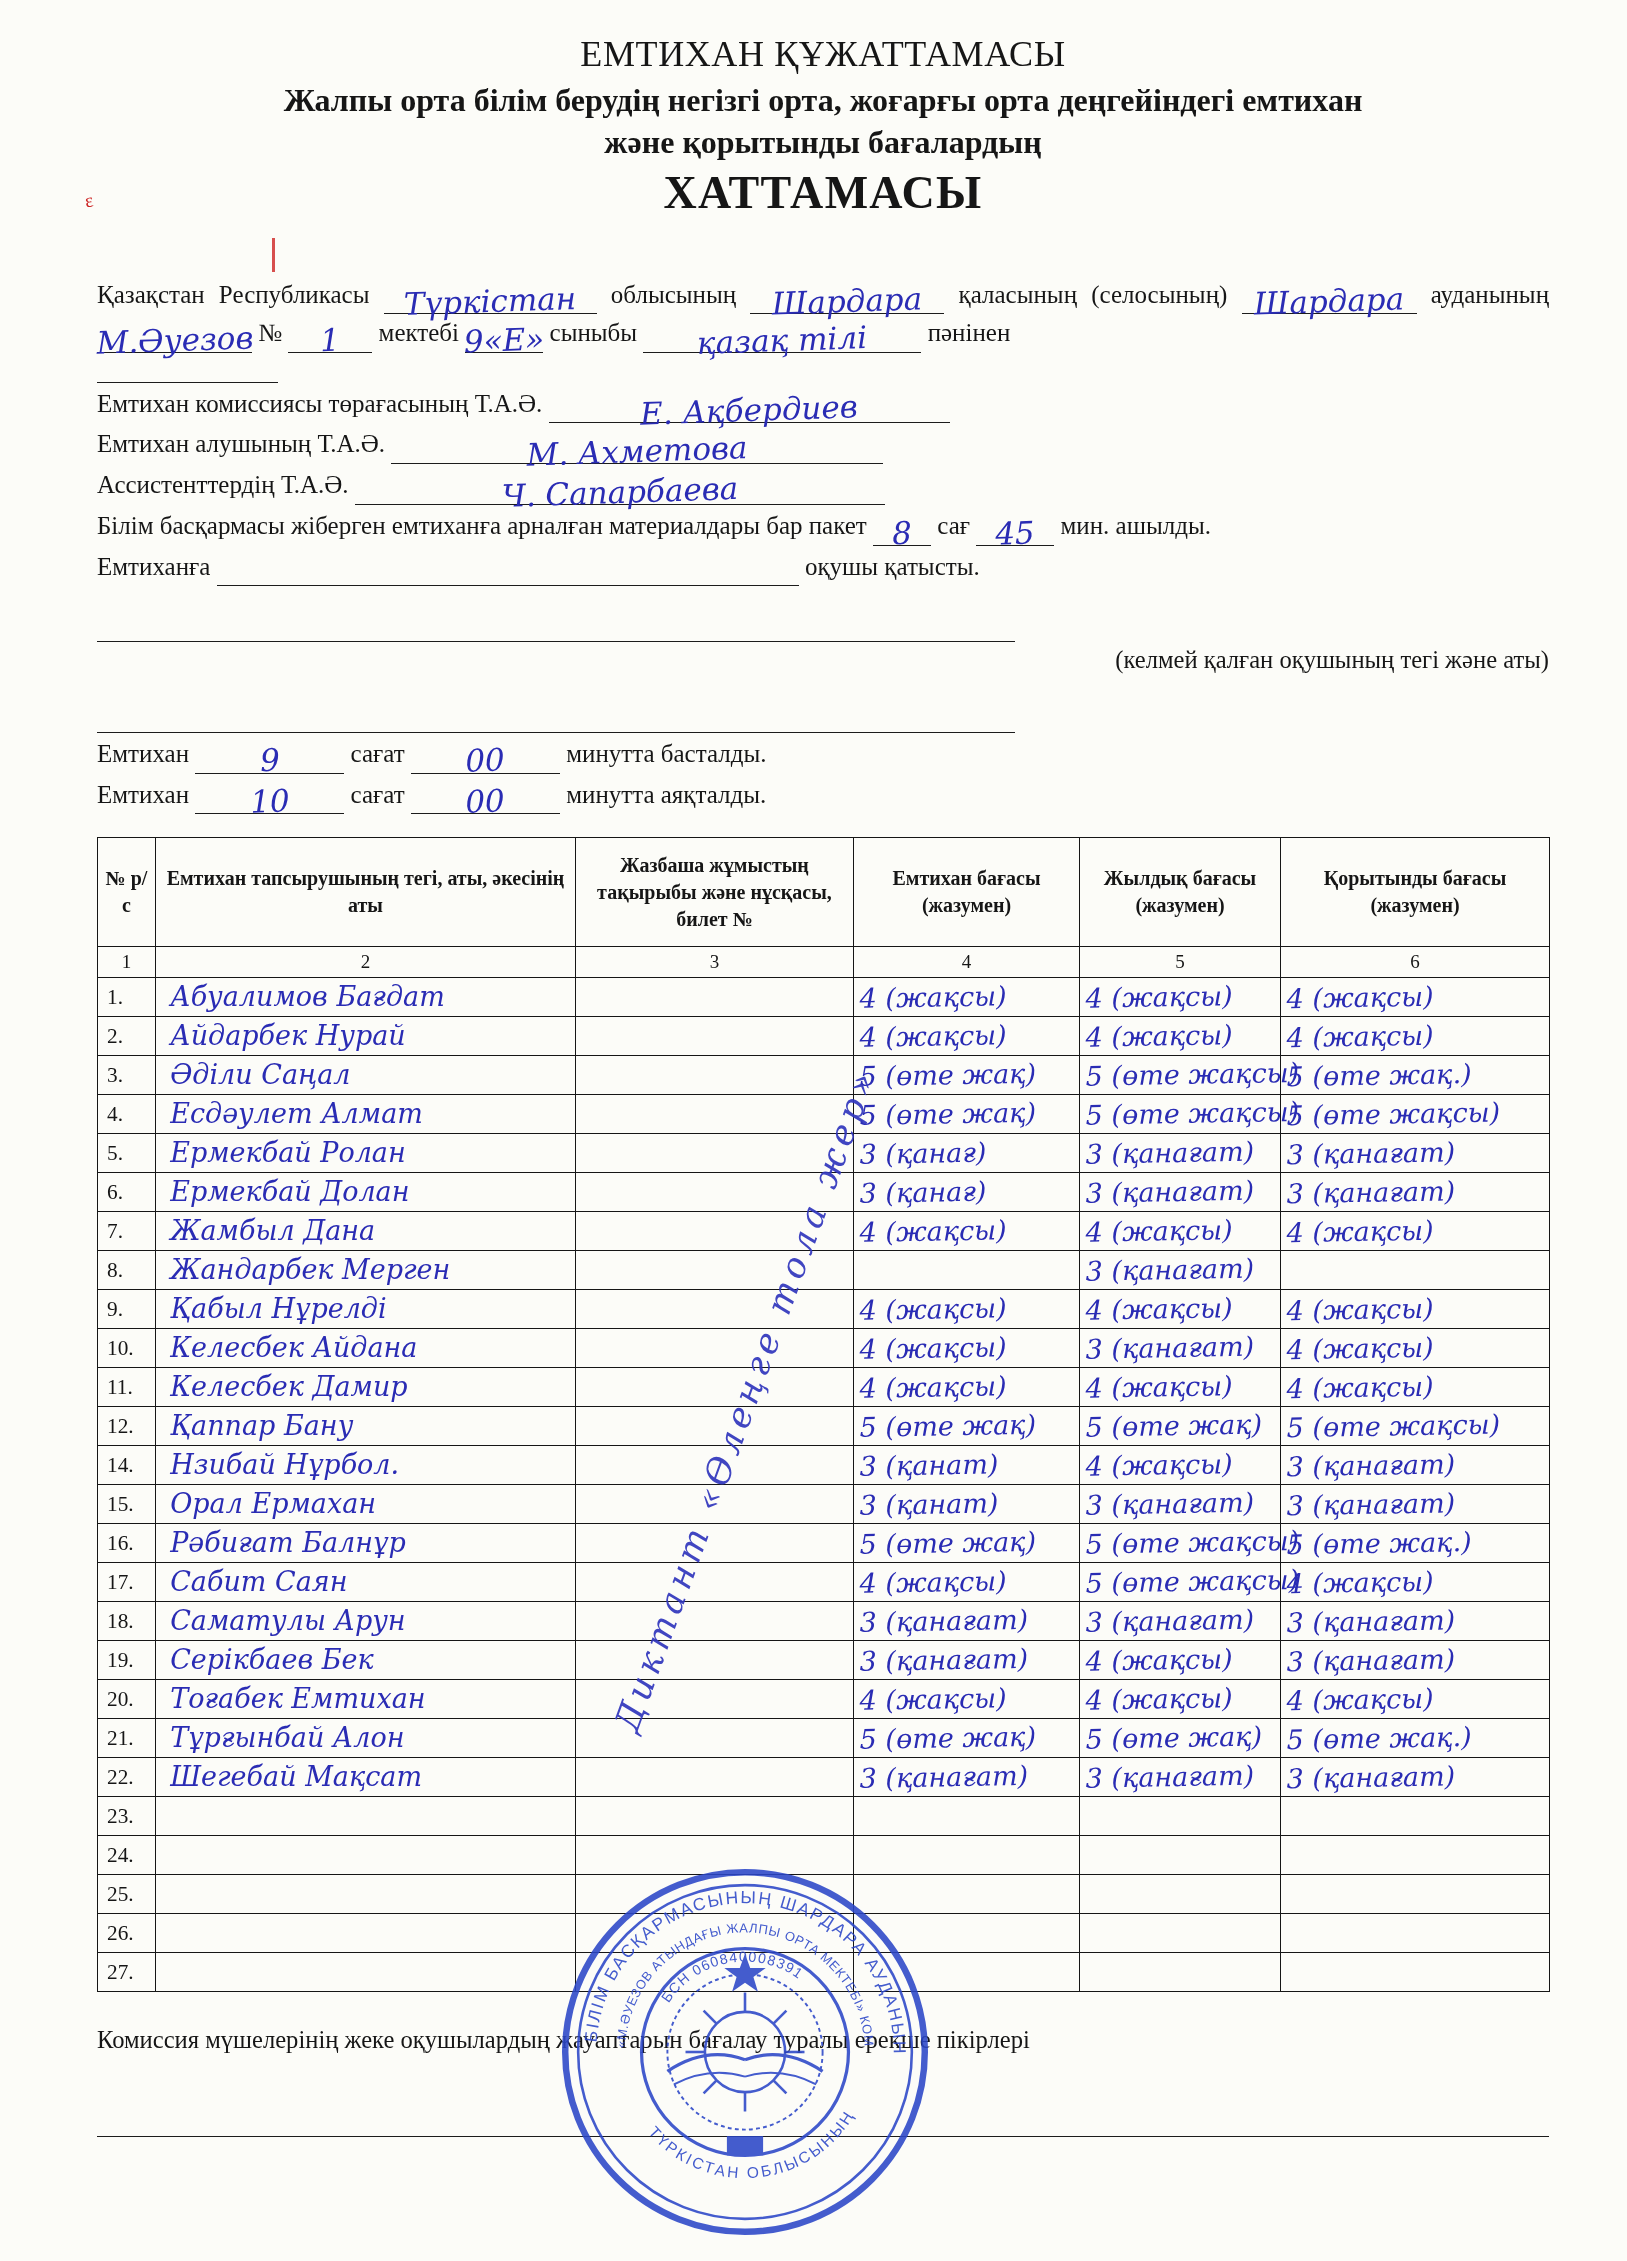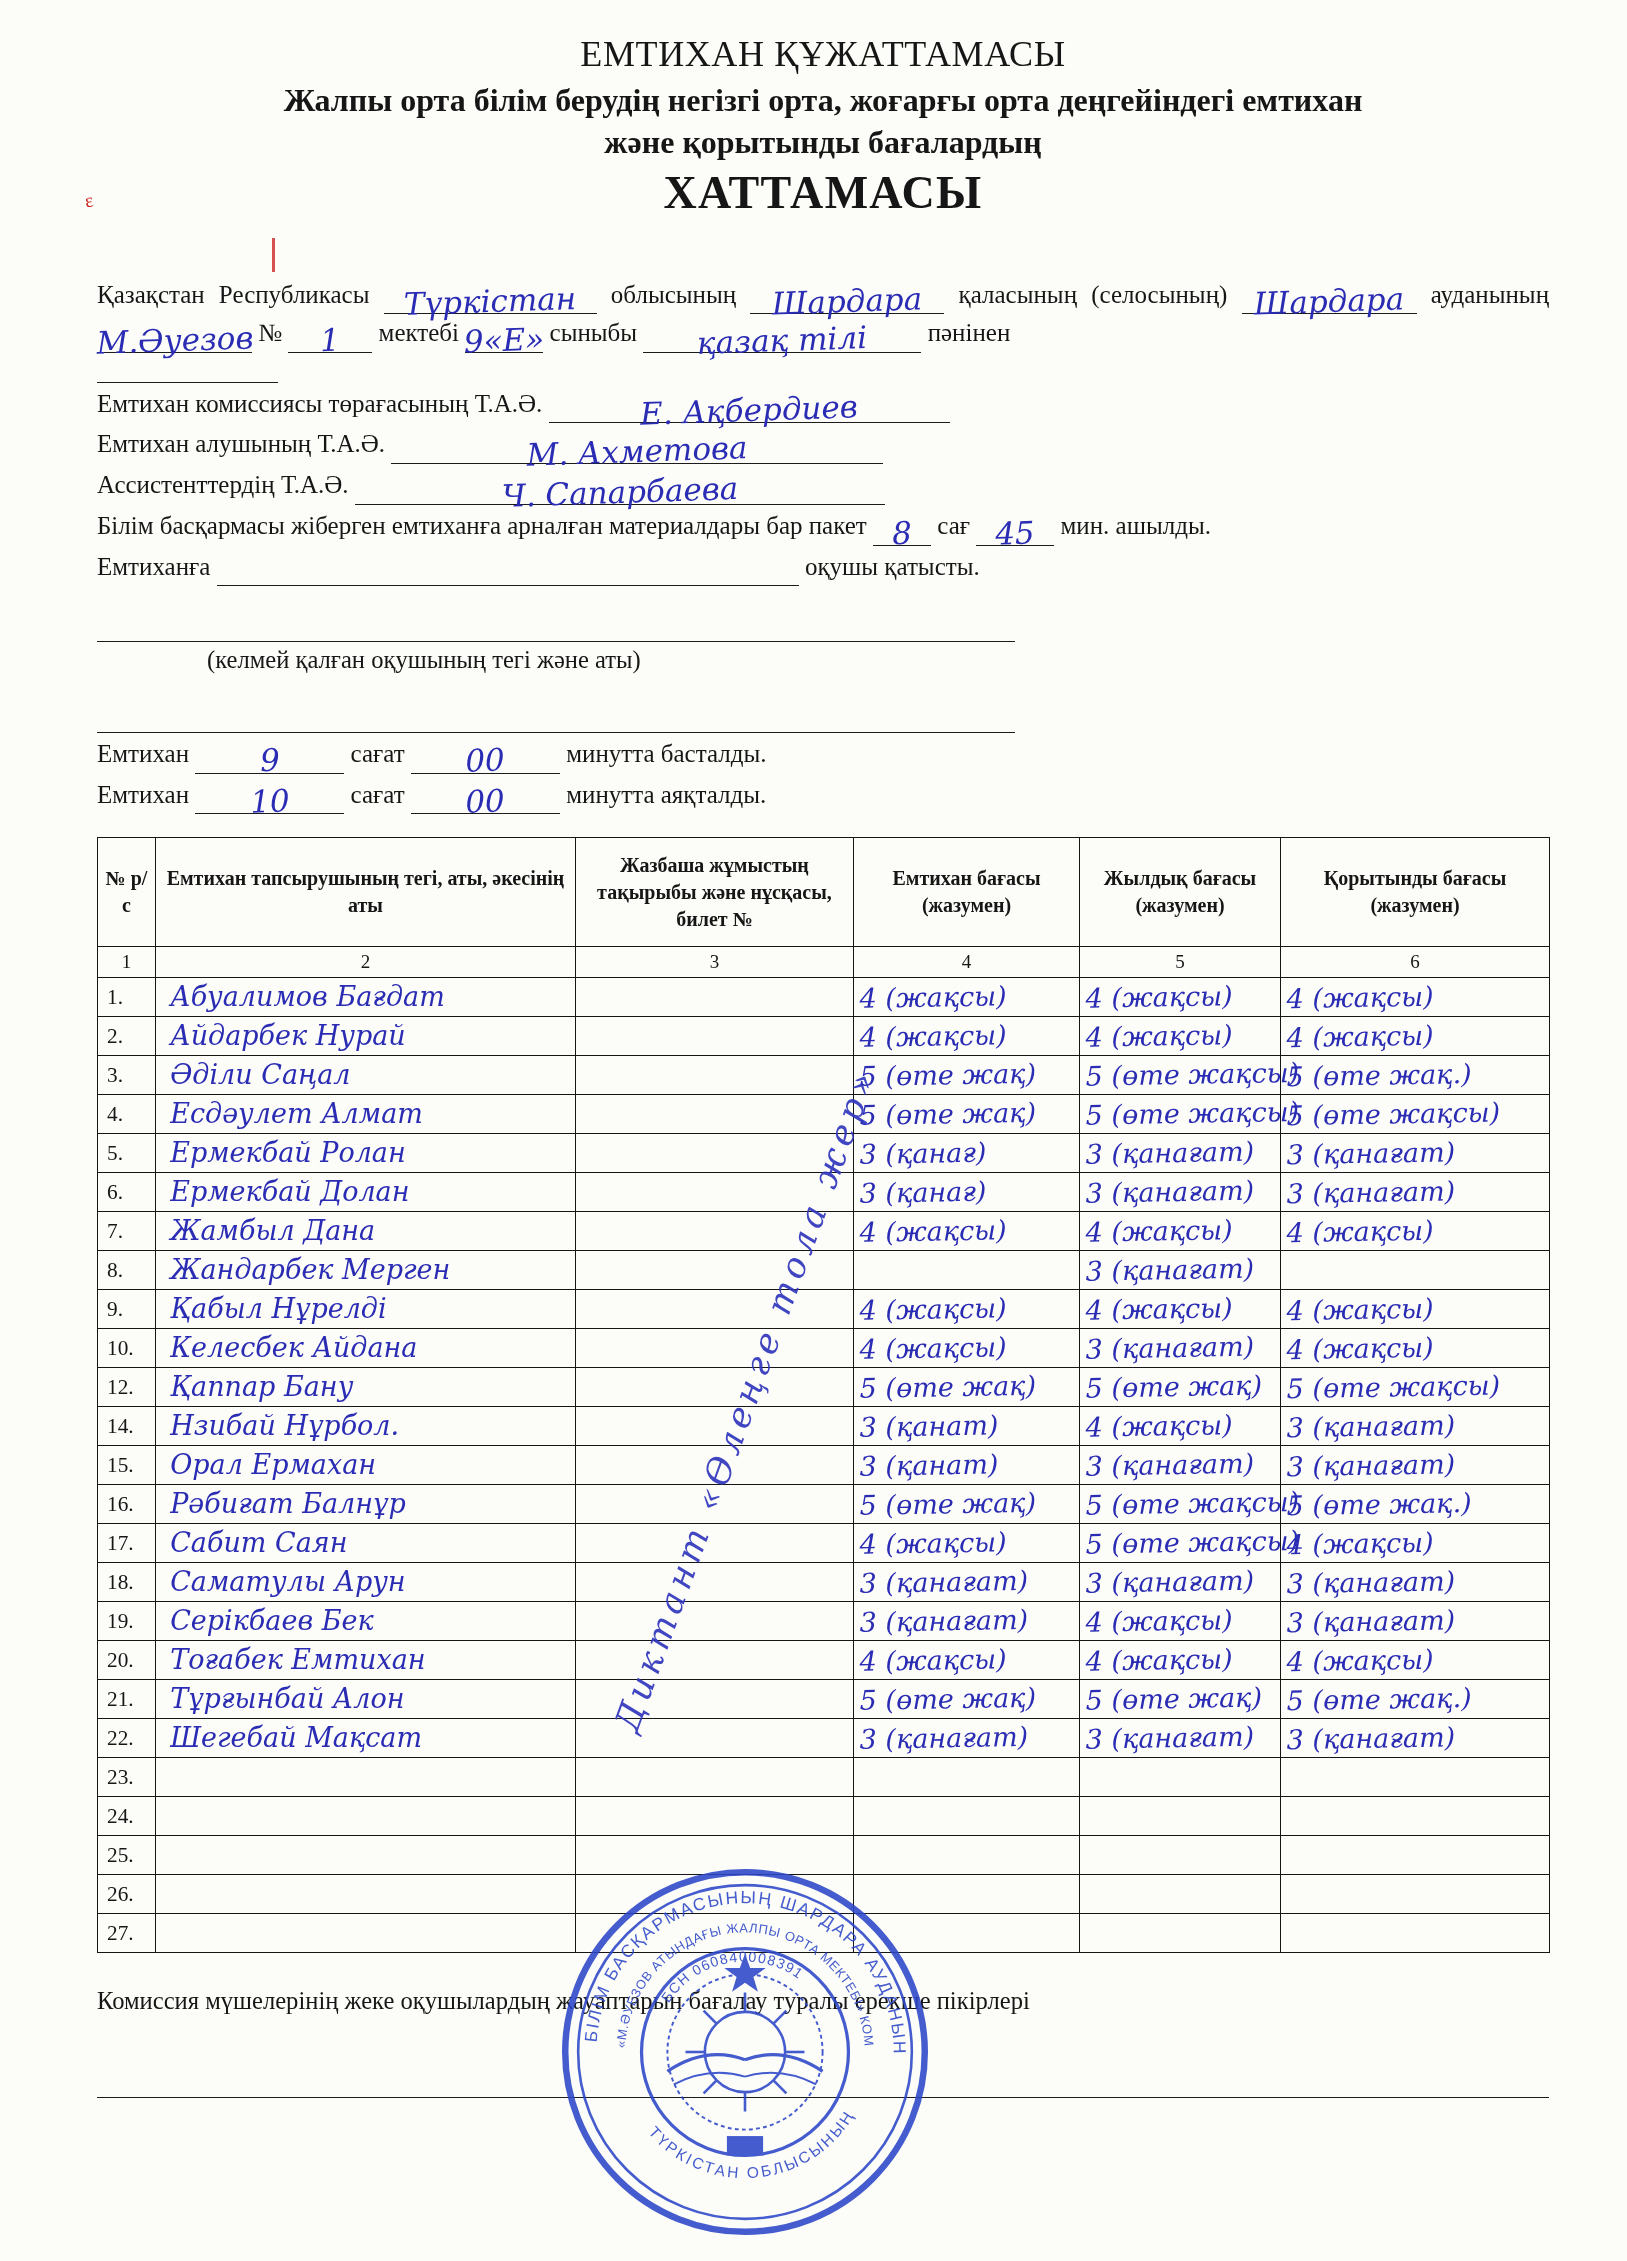--- a/index.html
+++ b/index.html
@@ -16,21 +16,21 @@
   .t4{font-size:46px;font-weight:bold;letter-spacing:1.3px;}
   .red-mark{position:absolute;left:85px;top:190px;color:#cc2222;font-size:19.4px;transform:rotate(-10deg);}
   .red-stroke{position:absolute;left:272px;top:238px;width:2.6px;height:34px;background:#d03030;opacity:.85;}
   
   .para{font-size:25px;line-height:1.55;margin-top:2px;}
   .lbl{white-space:nowrap;}
   .blank{display:inline-block;border-bottom:1.9px solid #1c1c1c;text-align:center;vertical-align:bottom;position:relative;height:30px;}
   .blank .hw{position:absolute;left:50%;bottom:-3.9px;transform:translateX(-50%) rotate(-2deg);white-space:nowrap;}
   .hw{font-family:"DejaVu Serif",serif;font-style:italic;color:#2a2cb4;font-size:31px;line-height:1;}
   .uline{border-bottom:1.9px solid #1c1c1c;height:39px;}
-  .caption{font-size:24.6px;margin:3.9px 0 0 110px;}
+  .caption{font-size:24.6px;margin:3.9px 0 0 110px;text-align:right;}
   .justify{text-align:justify;}
   
   .table-wrap{position:relative;margin-top:23px;}
   table{border-collapse:collapse;table-layout:fixed;width:1453px;}
   td,th{border:1.9px solid #161616;overflow:visible;}
   th{font-size:20px;font-weight:bold;text-align:center;vertical-align:middle;padding:5.2px 6.5px;height:97px;line-height:1.35;}
   .colnum td{font-size:19px;text-align:center;height:28.5px;}
   .datarow td{height:36px;vertical-align:middle;}
   .datarow .num{font-size:21.3px;padding-left:9px;}
   .cell-hw{font-family:"DejaVu Serif",serif;font-style:italic;color:#2a2cb4;font-size:27px;white-space:nowrap;line-height:.9;}
@@ -240,20 +240,28 @@
 
             <tr class="datarow">
               <td class="num">10.</td>
               <td class="name-cell cell-hw">Келесбек Айдана</td>
               <td></td>
               <td class="grade-cell cell-hw">4 (жақсы)</td>
               <td class="grade-cell cell-hw">3 (қанағат)</td>
               <td class="grade-cell cell-hw">4 (жақсы)</td>
             </tr>
 
+            <tr class="datarow">
+              <td class="num">11.</td>
+              <td class="name-cell cell-hw">Келесбек Дамир</td>
+              <td></td>
+              <td class="grade-cell cell-hw">4 (жақсы)</td>
+              <td class="grade-cell cell-hw">4 (жақсы)</td>
+              <td class="grade-cell cell-hw">4 (жақсы)</td>
+            </tr>
 
             <tr class="datarow">
               <td class="num">12.</td>
               <td class="name-cell cell-hw">Қаппар Бану</td>
               <td></td>
               <td class="grade-cell cell-hw">5 (өте жақ)</td>
               <td class="grade-cell cell-hw">5 (өте жақ)</td>
               <td class="grade-cell cell-hw">5 (өте жақсы)</td>
             </tr>
 

